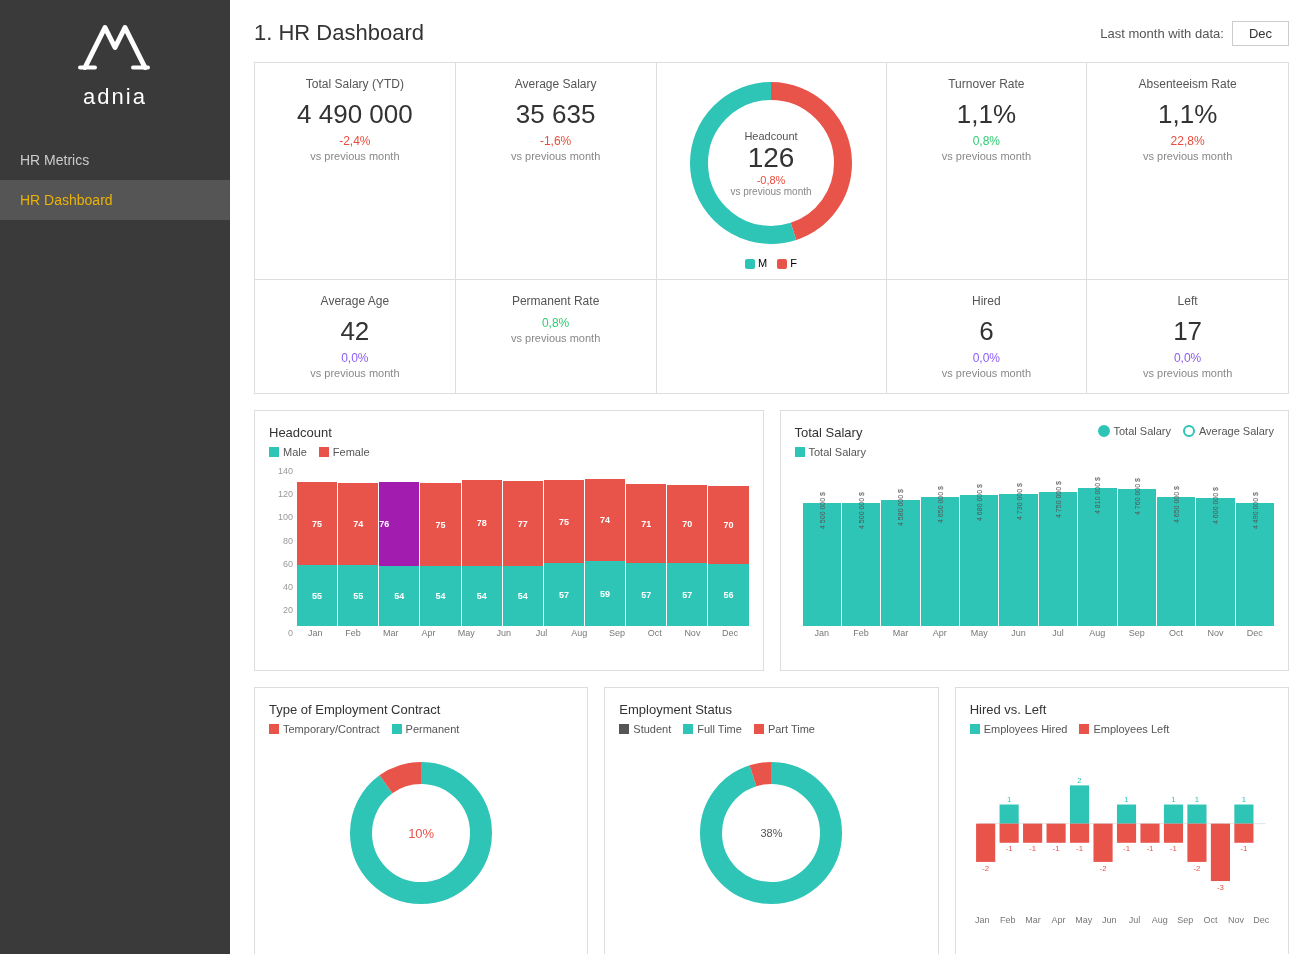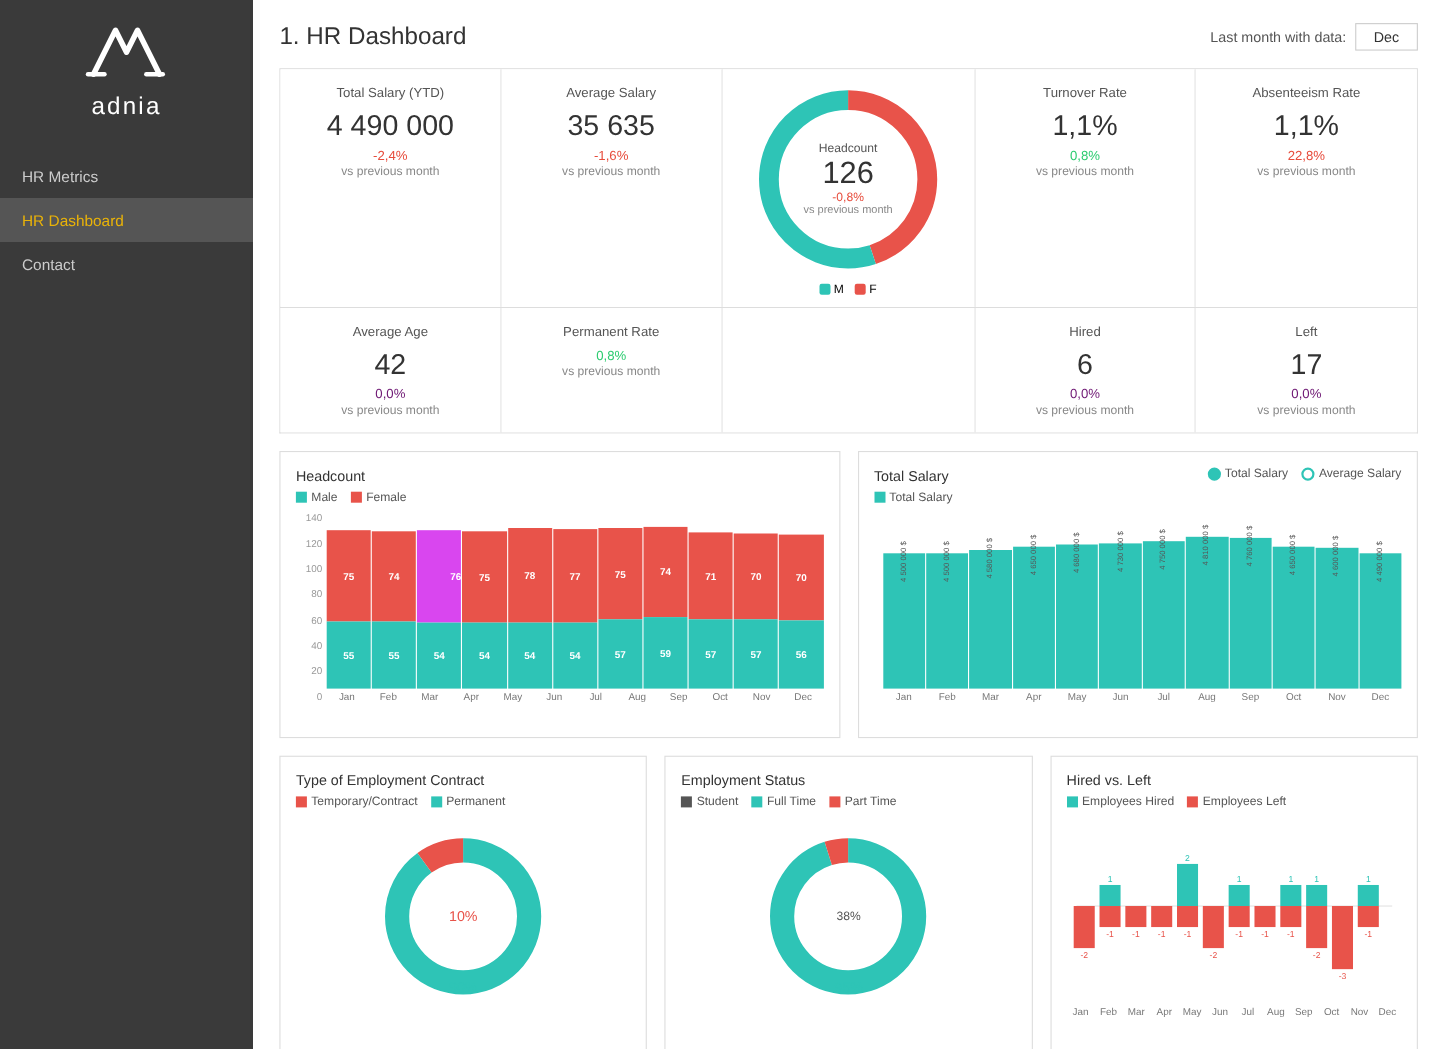--- a/index.html
+++ b/index.html
@@ -104,21 +104,21 @@
       font-weight: 300;
       color: #333;
       margin-bottom: 4px;
     }
     .kpi-change {
       font-size: 12px;
       margin-bottom: 2px;
     }
     .kpi-change.negative { color: #e74c3c; }
     .kpi-change.positive { color: #2ecc71; }
-    .kpi-change.neutral { color: #701a75; }
+    .kpi-change.neutral { color: #8b5cf6; }
     .kpi-sub { font-size: 11px; color: #888; }
 
     
     .kpi-donut-card {
       display: flex;
       align-items: center;
       justify-content: center;
       padding: 10px;
       border-right: 1px solid #ddd;
       background: #fff;
@@ -254,21 +254,20 @@
     <svg viewBox="0 0 80 55" xmlns="http://www.w3.org/2000/svg">
       <path d="M10 45 L30 5 L40 25 L50 5 L70 45" stroke="#fff" stroke-width="5" fill="none" stroke-linejoin="round" stroke-linecap="round"></path>
       <path d="M5 45 L20 45" stroke="#fff" stroke-width="4" stroke-linecap="round"></path>
       <path d="M58 45 L73 45" stroke="#fff" stroke-width="4" stroke-linecap="round"></path>
     </svg>
     <div class="sidebar-logo-text">adnia</div>
   </div>
   <nav class="sidebar-nav">
     <div class="sidebar-nav-item">HR Metrics</div>
     <div class="sidebar-nav-item active">HR Dashboard</div>
-    <div class="sidebar-nav-item">Contact</div>
   </nav>
 </div>
 
 <div class="main">
 
   <div class="main-header">
     <h1 class="main-title">1. HR Dashboard</h1>
     <div class="header-filter">
       <span>Last month with data:</span>
       <span class="month-badge">Dec</span>
@@ -399,21 +398,21 @@
             </div>
             <div style="display: flex; flex-direction: column; align-items: center; flex: 1 1 0%;">
               <div style="background: rgb(232, 83, 74); width: 100%; height: 82px; display: flex; align-items: center; justify-content: center;">
                 <span style="font-size: 9px; color: rgb(255, 255, 255); font-weight: 600;">74</span>
               </div>
               <div style="background: rgb(46, 196, 182); width: 100%; height: 61px; display: flex; align-items: center; justify-content: center;">
                 <span style="font-size: 9px; color: rgb(255, 255, 255); font-weight: 600;">55</span>
               </div>
             </div>
             <div style="display: flex; flex-direction: column; align-items: center; flex: 1 1 0%;">
-              <div style="background: #d946ef; width: 100%; height: 84px; display: flex; align-items: center; justify-content: flex-end;">
+              <div style="background: #a21caf; width: 100%; height: 84px; display: flex; align-items: center; justify-content: flex-start;">
                 <span style="font-size: 9px; color: rgb(255, 255, 255); font-weight: 600;">76</span>
               </div>
               <div style="background: rgb(46, 196, 182); width: 100%; height: 60px; display: flex; align-items: center; justify-content: center;">
                 <span style="font-size: 9px; color: rgb(255, 255, 255); font-weight: 600;">54</span>
               </div>
             </div>
             <div style="display: flex; flex-direction: column; align-items: center; flex: 1 1 0%;">
               <div style="background: rgb(232, 83, 74); width: 100%; height: 83px; display: flex; align-items: center; justify-content: center;">
                 <span style="font-size: 9px; color: rgb(255, 255, 255); font-weight: 600;">75</span>
               </div>

